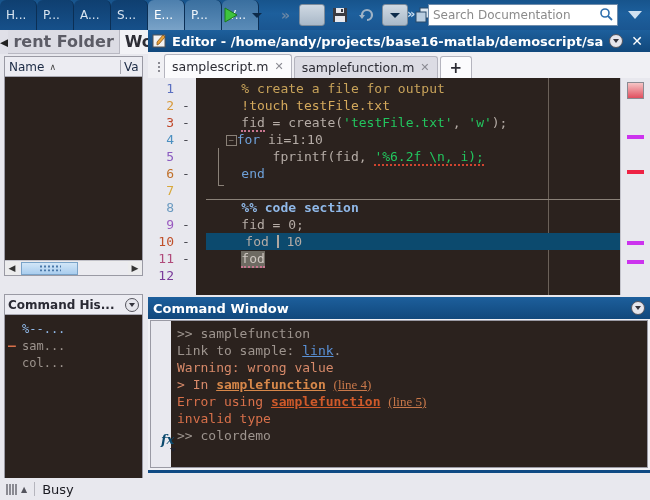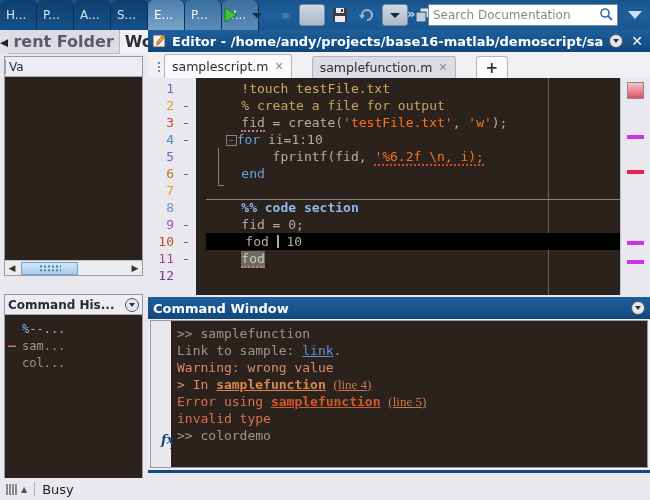--- a/index.html
+++ b/index.html
@@ -161,21 +161,21 @@
   .ed-title .x { font-size: 14px; font-weight: bold; padding: 0 3px; }
   .pencil-ic { width: 15px; height: 15px; position: relative; }
 
   .ed-tabs { height: 26px; background: #f0f0f4; display: flex; align-items: flex-end; padding-left: 6px; }
   .vdots { width:10px; height:22px; display:flex;flex-direction:column;align-items:center;justify-content:center;gap:2px;}
   .vdots span{width:2px;height:2px;background:#8a8a92;display:block;}
   .etab {
     height: 22px; display: flex; align-items: center; gap: 6px;
     padding: 0 7px; font-size: 12.5px; color: #2c2c34;
     background: #dcdce4; border: 1px solid #b4b4be; border-bottom: none;
-    border-top-left-radius: 3px; border-top-right-radius: 3px; margin-right: 20px;
+    border-top-left-radius: 3px; border-top-right-radius: 3px; margin-right: 2px;
   }
   .etab.on { background: #fbfbfd; height: 24px; }
   .etab .cx { color: #8a8a92; font-size: 11px; }
   .etab.plus { padding: 0 9px; font-size: 15px; font-weight: bold; background:#fbfbfd; }
 
   .ed-code { position: absolute; left: 0; top: 48px; width: 502px; height: 217px; background: #2b221e; display: flex; }
   .gutter {
     width: 28px; background: #e8e8ee; position: relative;
     font-family: "DejaVu Sans Mono","Liberation Mono",monospace; font-size: 13px;
     text-align: right; padding-top: 2px;
@@ -188,35 +188,35 @@
   .fline { height: 17px; line-height: 17px; text-align: center; }
   .marks { width: 10px; background: #2b221e; position: relative; }
   .codearea {
     flex: 1; position: relative; background: #2b221e; padding-top: 2px;
     font-family: "DejaVu Sans Mono","Liberation Mono",monospace; font-size: 13px;
     overflow: hidden;
   }
   .cline { height: 17px; line-height: 17px; white-space: pre; padding-left: 4px; position: relative; }
   .colguide { position: absolute; left: 342px; top: 0; bottom: 0; width: 1px; background: #6b6159; }
   .secdiv { position: absolute; left: 0; right: 0; height: 1px; background: #8a8178; }
-  .selrow { background: #000000; padding-left: 8px; }
+  .selrow { background: #0c4a6e; padding-left: 8px; }
   .rightbar {
     width: 30px; background: #e8e8ee; position: relative; border-left: 1px solid #c4c4cc;
   }
   .rb-chip {
     position: absolute; left: 6px; top: 4px; width: 17px; height: 17px;
     background: linear-gradient(to bottom,#f6c5c5,#e04f5f); border: 1px solid #8a8a92;
   }
   .rb-tick { position: absolute; left: 6px; width: 17px; height: 4px; }
 
   
   .sy-com { color: #c8a35a; }
   .sy-bang{ color: #d4a95c; }
   .sy-kw  { color: #6ea0d8; }
-  .sy-str { color: #f97316; }
+  .sy-str { color: #22c55e; }
   .sy-plain { color: #b5aca6; }
   .sy-sec { color: #8fb8e8; font-weight: bold; }
   .wavy-red { border-bottom: 2px dotted #d0452f; padding-bottom: 0px; }
   .wavy-pink{ border-bottom: 2px dotted #c8768f; }
   .selword { background: #6e6a62; color: #cfc8c2; }
   .caret-ed {
     display:inline-block; width:2px; height:13px; background:#b0a79f; vertical-align:-2px;
   }
 
   
@@ -331,20 +331,24 @@
   <div class="leftcol">
     <div class="panel-tabbar">
       <div class="arrow-btn">◀</div>
       <div class="ptab">rent Folder</div>
       <div class="ptab on">Wo</div>
       <div class="arrow-btn">▶</div>
     </div>
 
     <div class="folderpane">
       <div class="colhdr">
+        <div class="c1">
+          <span>Name</span>
+          <span class="sortmark">∧</span>
+        </div>
         <div class="c2">Va</div>
       </div>
       <div class="pane-body"></div>
       <div class="hscroll">
         <div class="hs-arr">◀</div>
         <div class="hs-track">
             <div class="hs-thumb"></div>
           </div>
         <div class="hs-arr">▶</div>
       </div>
@@ -443,22 +447,22 @@
           <div class="fline"></div>
           <div class="fline"></div>
           <div class="fline">-</div>
           <div class="fline">-</div>
           <div class="fline">-</div>
           <div class="fline"></div>
         </div>
       <div class="marks"></div>
       <div class="codearea" id="codearea">
         <div class="colguide"></div>
-      <div class="cline"><span class="sy-plain">    </span><span class="sy-bang">!touch testFile.txt</span></div>
-          <div class="cline"><span class="sy-com">    % create a file for output</span></div>
+      <div class="cline"><span class="sy-com">    % create a file for output</span></div>
+          <div class="cline"><span class="sy-plain">    </span><span class="sy-bang">!touch testFile.txt</span></div>
           <div class="cline"><span class="sy-plain">    </span><span class="sy-plain wavy-pink">fid</span><span class="sy-plain"> = create(</span><span class="sy-str">'testFile.txt'</span><span class="sy-plain">, </span><span class="sy-str">'w'</span><span class="sy-plain">);</span></div>
           <div class="cline"><span class="sy-plain">  </span><span style="display: inline-block; width: 11px; height: 11px; border: 1px solid rgb(138, 129, 120); color: rgb(138, 129, 120); font-size: 9px; line-height: 9px; text-align: center; vertical-align: middle;">−</span><span class="sy-kw">for</span><span class="sy-plain"> ii=1:10</span></div>
           <div class="cline"><span class="sy-plain">        fprintf(fid, </span><span class="sy-str wavy-red">'%6.2f \n, i);</span></div>
           <div class="cline"><span class="sy-plain">    </span><span class="sy-kw">end</span></div>
           <div class="cline"></div>
           <div class="cline"><span class="sy-plain">    </span><span class="sy-sec">%% code section</span><div class="secdiv" style="top: 0px;"></div></div>
           <div class="cline"><span class="sy-plain">    fid = 0;</span></div>
           <div class="cline selrow"><span class="sy-plain">    fod </span><span class="caret-ed"></span><span class="sy-plain"> 10</span></div>
           <div class="cline"><span class="sy-plain">    </span><span class="selword wavy-pink">fod</span></div>
           <div class="cline"></div>

